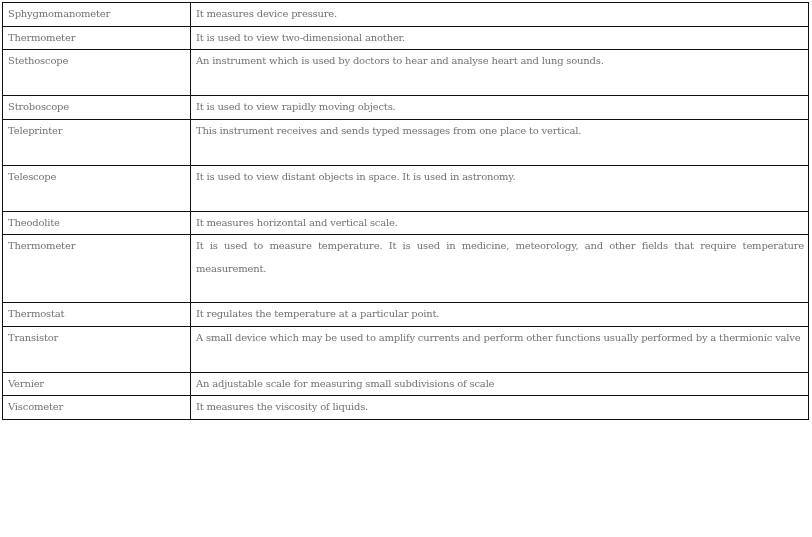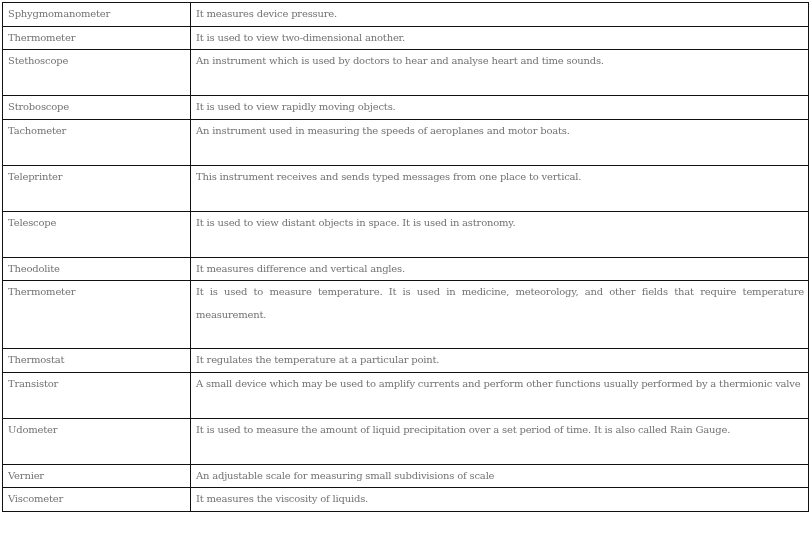--- a/index.html
+++ b/index.html
@@ -39,58 +39,50 @@
     <tr class="h1">
       <td>Sphygmomanometer</td>
       <td class="desc">It measures device pressure.</td>
     </tr>
     <tr class="h1">
       <td>Thermometer</td>
       <td class="desc">It is used to view two-dimensional another.</td>
     </tr>
     <tr class="h2">
       <td>Stethoscope</td>
-      <td class="desc">An instrument which is used by doctors to hear and analyse heart and time sounds.</td>
+      <td class="desc">An instrument which is used by doctors to hear and analyse heart and lung sounds.</td>
     </tr>
     <tr class="h1">
       <td>Stroboscope</td>
       <td class="desc">It is used to view rapidly moving objects.</td>
-    </tr>
-    <tr class="h2">
-      <td>Tachometer</td>
-      <td class="desc">An instrument used in measuring the speeds of aeroplanes and motor boats.</td>
     </tr>
     <tr class="h2">
       <td>Teleprinter</td>
       <td class="desc">This instrument receives and sends typed messages from one place to vertical.</td>
     </tr>
     <tr class="h2">
       <td>Telescope</td>
       <td class="desc">It is used to view distant objects in space. It is used in astronomy.</td>
     </tr>
     <tr class="h1">
       <td>Theodolite</td>
-      <td class="desc">It measures difference and vertical angles.</td>
+      <td class="desc">It measures horizontal and vertical scale.</td>
     </tr>
     <tr class="h3">
       <td>Thermometer</td>
       <td class="desc">It is used to measure temperature. It is used in medicine, meteorology, and other fields that require temperature measurement.</td>
     </tr>
     <tr class="h1">
       <td>Thermostat</td>
       <td class="desc">It regulates the temperature at a particular point.</td>
     </tr>
     <tr class="h2">
       <td>Transistor</td>
       <td class="desc">A small device which may be used to amplify currents and perform other functions usually performed by a thermionic valve</td>
     </tr>
-    <tr class="h2">
-      <td>Udometer</td>
-      <td class="desc">It is used to measure the amount of liquid precipitation over a set period of time. It is also called Rain Gauge.</td>
-    </tr>
     <tr class="h1">
       <td>Vernier</td>
       <td class="desc">An adjustable scale for measuring small subdivisions of scale</td>
     </tr>
     <tr class="h1">
       <td>Viscometer</td>
       <td class="desc">It measures the viscosity of liquids.</td>
     </tr>
   </tbody>
 </table>

